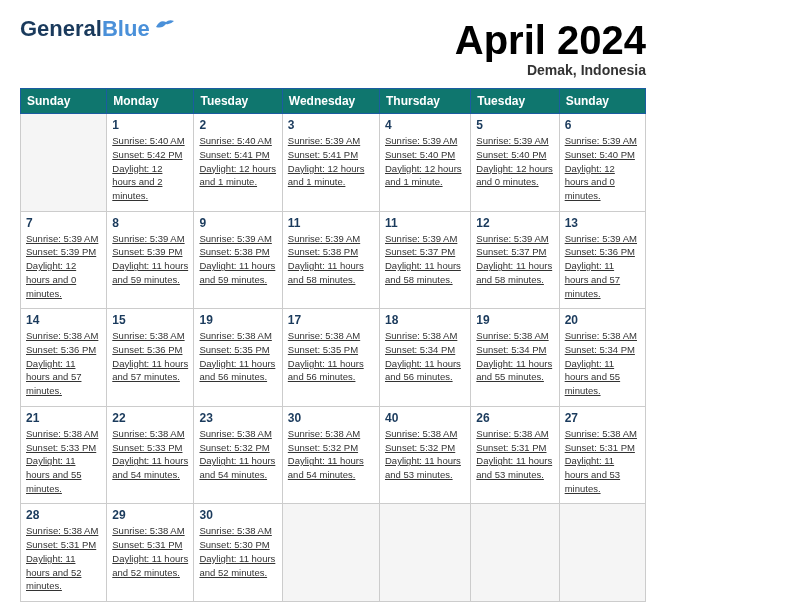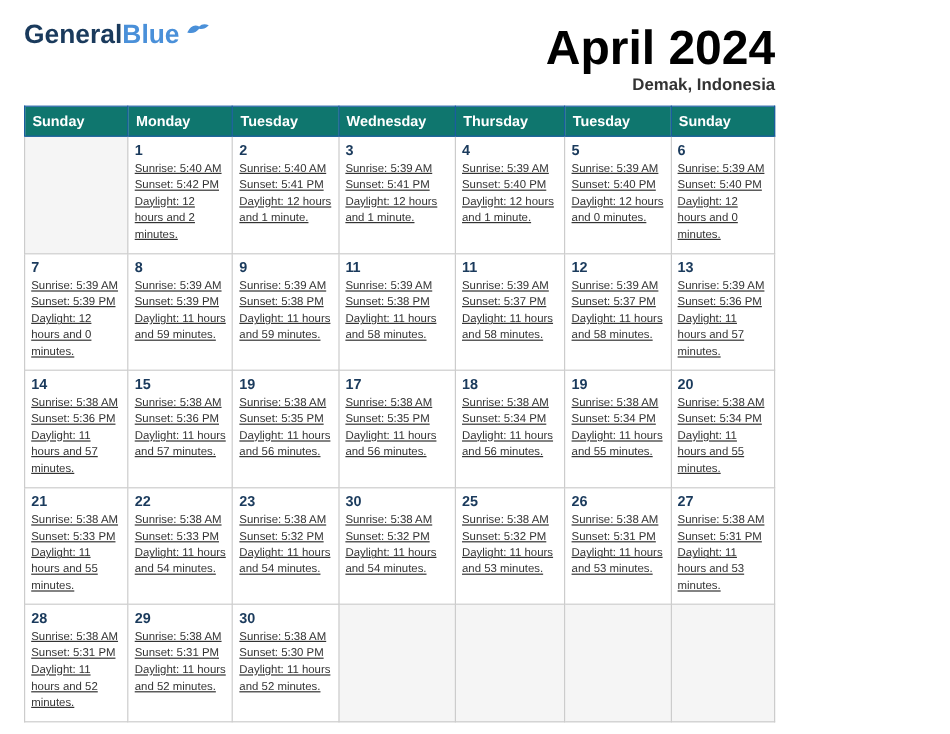--- a/index.html
+++ b/index.html
@@ -293,21 +293,21 @@
 and 54 minutes.</div>
           </td>
           <td>
             <span class="day-num">30</span>
             <div class="day-info">Sunrise: 5:38 AM
 Sunset: 5:32 PM
 Daylight: 11 hours
 and 54 minutes.</div>
           </td>
           <td>
-            <span class="day-num">25</span>
+            <span class="day-num">40</span>
             <div class="day-info">Sunrise: 5:38 AM
 Sunset: 5:32 PM
 Daylight: 11 hours
 and 53 minutes.</div>
           </td>
           <td>
             <span class="day-num">26</span>
             <div class="day-info">Sunrise: 5:38 AM
 Sunset: 5:31 PM
 Daylight: 11 hours

